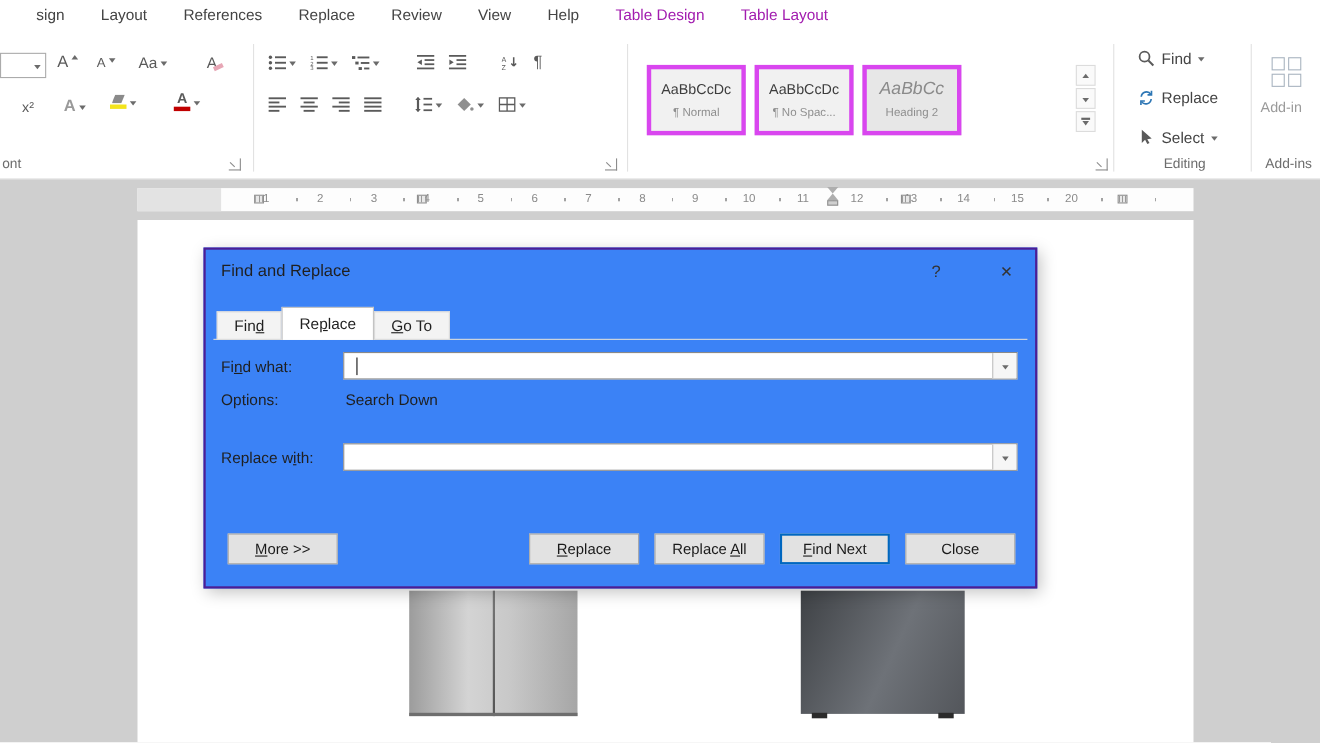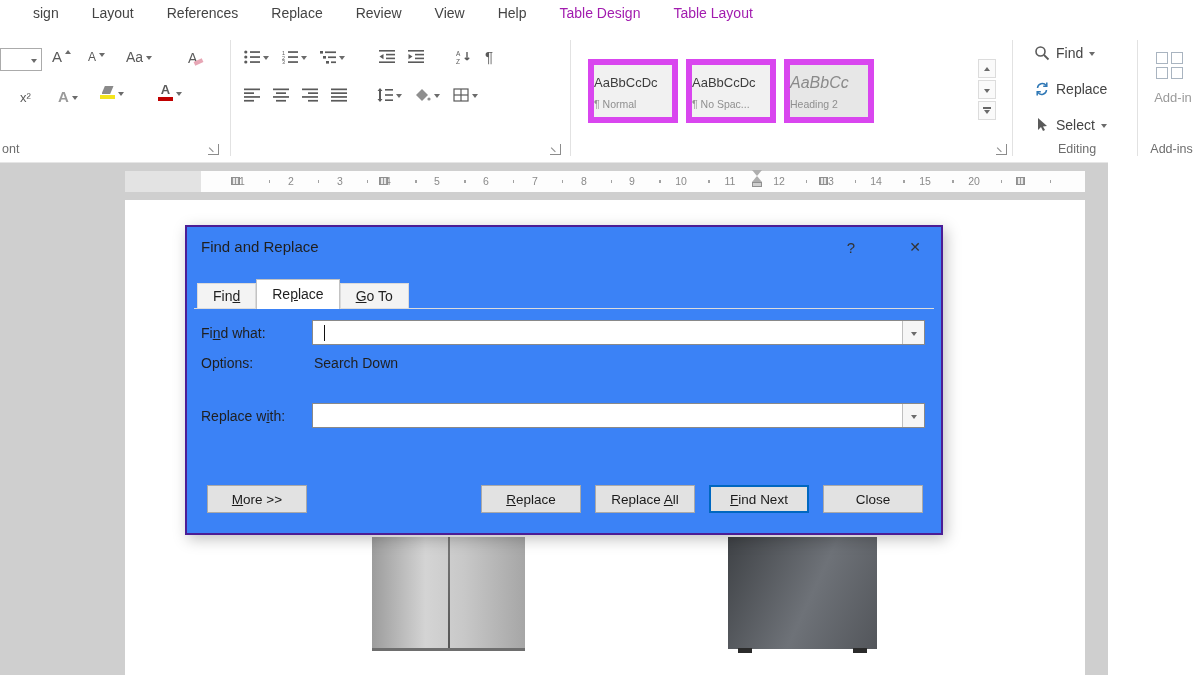--- a/index.html
+++ b/index.html
@@ -1,17 +1,17 @@
 <!DOCTYPE html>
 <html><head>
 <meta charset="utf-8">
 <style>
 *{margin:0;padding:0;box-sizing:border-box}
 body{width:1200px;height:675px;overflow:hidden}
-#app{position:relative;width:1108px;height:675px;background:#fff;font-family:"Liberation Sans",sans-serif;color:#3b3b3b}
+#app{position:relative;width:1200px;height:675px;background:#fff;font-family:"Liberation Sans",sans-serif;color:#3b3b3b}
 
 .corner{position:absolute;left:0;top:0;width:27px;height:24px;background:#000}
 .menubar{position:absolute;left:0;top:0;height:26px;width:100%;display:flex;align-items:center;gap:33px;padding-left:33px;font-size:14px;color:#444;background:#fff}
 .mi{cursor:pointer;white-space:nowrap}
 .mi.ctx{color:#a21caf}
 
 .ribbon{position:absolute;top:26px;left:0;width:100%;height:137px;background:#fff;border-bottom:1px solid #e6e6e6}
 .vdiv{position:absolute;top:14px;height:116px;width:1px;background:#e2e2e2}
 .glabel{position:absolute;bottom:6px;font-size:12.5px;color:#6d6d6d;text-align:center}
 .launcher{position:absolute;bottom:7px;width:11px;height:11px;border-right:1px solid #8c8c8c;border-bottom:1px solid #8c8c8c;cursor:pointer}
@@ -22,21 +22,21 @@
 .cup{width:0;height:0;border-left:3.5px solid transparent;border-right:3.5px solid transparent;border-bottom:4.5px solid #6b6b6b;display:inline-block}
 .ic16{width:16px;height:14px;fill:#5a5a5a;flex:none}
 .fs-combo{position:absolute;width:42px;height:23px;background:#fff;border:1px solid #ababab;display:flex;align-items:center;justify-content:flex-end;padding-right:4px;cursor:pointer}
 .stack{display:inline-flex;flex-direction:column;align-items:center;gap:1px}
 .pen{width:12px;height:8px;background:#8a8a8a;clip-path:polygon(28% 0,100% 0,72% 100%,0 100%)}
 .bar{width:15px;height:4px}
 .ybar{background:#f3e41c}.rbar{background:#c00000}
 .clearA{position:relative}
 .clearA::after{content:"";position:absolute;right:-6px;bottom:2px;width:9px;height:4px;background:#e7a6b5;transform:rotate(-25deg)}
 
-.scard{width:90px;height:64px;border:6px solid #d946ef;background:#f1f1f1;text-align:left;padding-top:8px;cursor:pointer;flex:none}
+.scard{width:90px;height:64px;border:4px solid #d946ef;background:#f1f1f1;text-align:center;padding-top:8px;cursor:pointer;flex:none}
 .sprev{font-size:13px;color:#3d3d3d;line-height:20px;white-space:nowrap}
 .sname{font-size:10.5px;color:#8f8f8f;margin-top:5px;white-space:nowrap}
 .scard.h1{background:#f7f7f7}.scard.h1 .sprev{font-size:17px;color:#33424e}
 .scard.h2{background:#e7e7e7}.scard.h2 .sprev{font-size:16px;font-style:italic;color:#8a8a8a}
 .scol{position:absolute;display:flex;flex-direction:column;gap:2px}
 .scrollbtn{width:18px;height:19px;border:1px solid #dcdcdc;background:#fafafa;display:flex;flex-direction:column;align-items:center;justify-content:center;cursor:pointer}
 .morebar{width:8px;height:1.5px;background:#666;margin-bottom:1.5px}
 .erow{position:absolute;display:flex;align-items:center;gap:6px;font-size:14px;color:#444;cursor:pointer}
 .agrid{position:absolute;display:grid;grid-template-columns:12px 12px;gap:3px;cursor:pointer}
 .agrid i{width:12px;height:12px;border:1.5px solid #a9b4c0;background:#fff}
@@ -330,21 +330,21 @@
     <div class="glabel" style="left:1018px;width:118px">Editing</div>
     <div class="vdiv" style="left:1137px"></div>
 
     
     <div class="agrid" style="left:1156px;top:26px">
         <i></i>
         <i></i>
         <i></i>
         <i></i>
       </div>
-    <div class="addinlbl" style="left:1146px;top:64px;width:54px;text-align:center">Add-in</div>
+    <div class="addinlbl" style="left:1146px;top:64px;width:54px;">Add-in</div>
     <div class="glabel" style="left:1143px;width:57px">Add-ins</div>
   </div>
 
   <div class="rulerband">
     <div class="rulerstrip">
       <div class="rmargin"></div>
     </div>
     <span class="rnum" style="left:242px">1</span>
     <span class="rnum" style="left:291px">2</span>
     <span class="rnum" style="left:340px">3</span>

